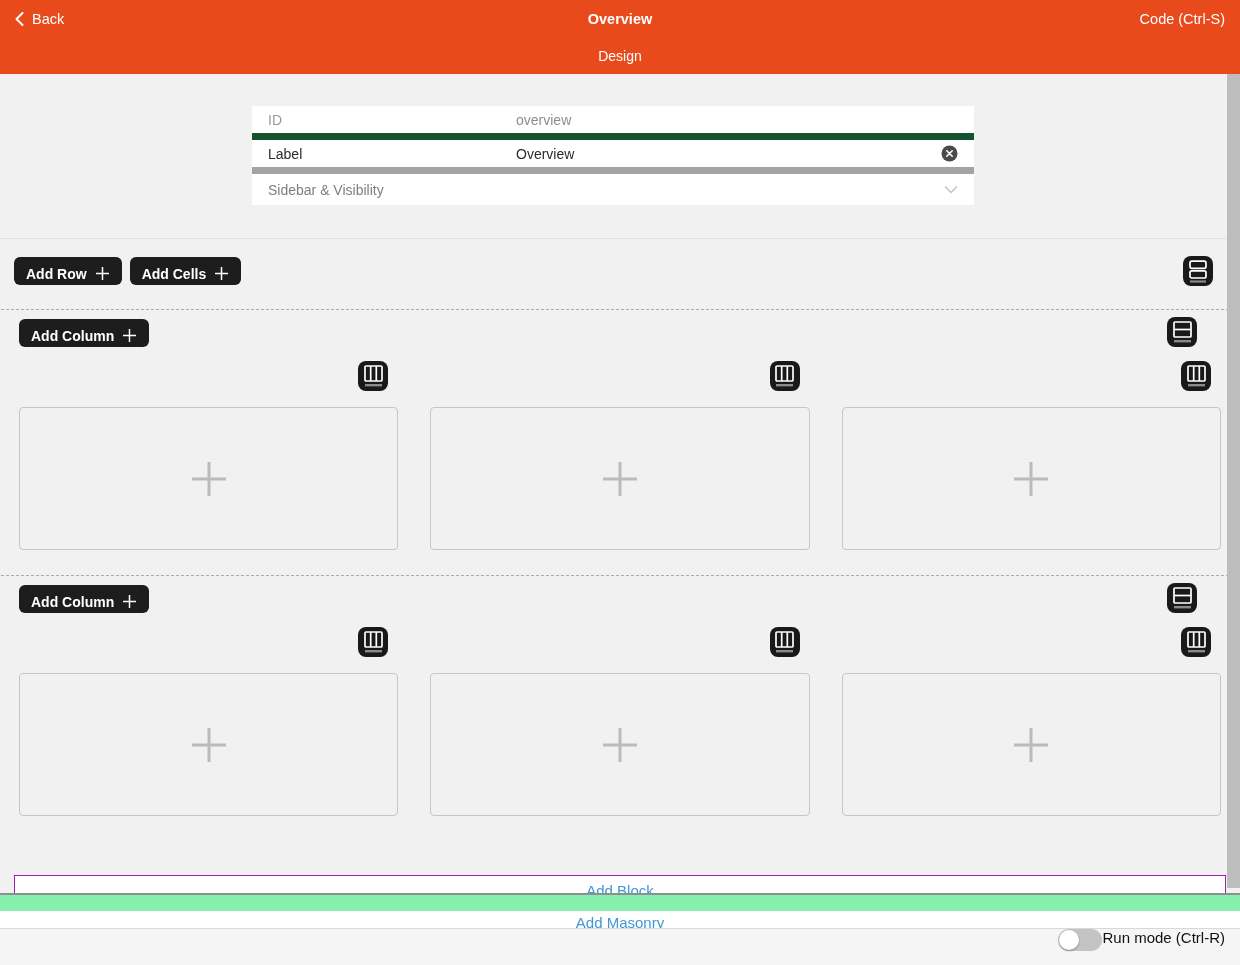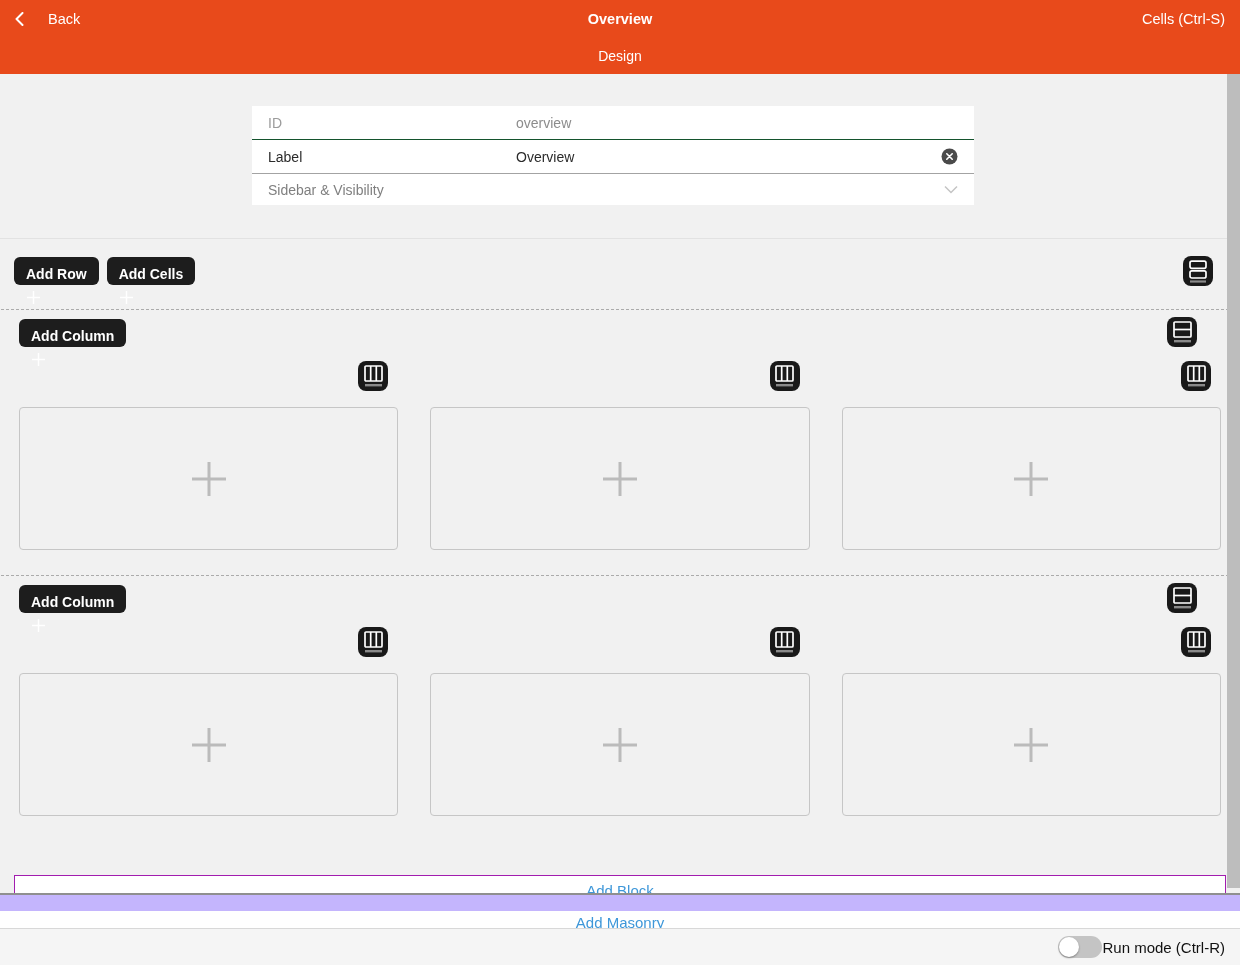--- a/index.html
+++ b/index.html
@@ -15,21 +15,21 @@
   .appbar {
     height: 38px;
     background: #E84A1B;
     color: #fff;
     display: flex;
     align-items: center;
     padding: 0 15px;
     position: relative;
   }
   .back-btn {
-    display: flex; align-items: center; gap: 24px;
+    display: flex; align-items: center; gap: 8px;
     font-size: 14.5px; cursor: pointer;
   }
   .app-title {
     position: absolute; left: 50%; transform: translateX(-50%);
     font-weight: bold; font-size: 14.5px;
   }
   .save-btn { margin-left: auto; font-size: 14.5px; cursor: pointer; }
 
   
   .tabbar { height: 36px; display: flex; }
@@ -49,40 +49,40 @@
 
   
   .form-card {
     width: 722px; margin-left: 252px; margin-top: 32px;
     background: #ffffff;
   }
   .form-row {
     display: flex; align-items: center;
     height: 34px; padding: 0 16px; font-size: 14px;
   }
-  .form-row-id { border-bottom: 1px solid #14532d; color: #9B9B9B; }
+  .form-row-id { border-bottom: 7px solid #14532d; color: #9B9B9B; }
   .form-row-id .form-value { color: #8C8C8C; }
-  .form-row-label { border-bottom: 1px solid #a3a3a3; color: #2B2B2B; }
+  .form-row-label { border-bottom: 7px solid #a3a3a3; color: #2B2B2B; }
   .form-row-section { height: 31px; color: #7F7F7F; }
   .form-key { width: 248px; }
   .form-value { flex: 1; }
   .row-trailing { margin-left: auto; display: flex; align-items: center; cursor: pointer; }
 
   .section-divider { height: 1px; background: #E2E2E2; margin-top: 33px; }
 
   
   .toolbar {
     display: flex; align-items: center;
     padding: 17px 14px 23px; gap: 8px;
   }
   .btn-dark {
     background: #1D1D1D; color: #fff;
     font-family: inherit; font-weight: bold; font-size: 14px;
     height: 28px; padding: 9px 12px; border: none; border-radius: 6px;
-    display: inline-flex; align-items: flex-start; gap: 8px; cursor: pointer; flex-direction: column;
+    display: inline-flex; align-items: flex-start; gap: 8px; cursor: pointer;
   }
   .toolbar-right { margin-left: auto; margin-right: 13px; }
 
   .icon-tile {
     width: 30px; height: 30px; background: #191919; border-radius: 8px;
     display: flex; align-items: center; justify-content: center; cursor: pointer;
   }
 
   
   .row-section {
@@ -111,32 +111,32 @@
   .add-block {
     margin: 34px 14px 0;
     height: 31px; background: #ffffff; border: 1px solid #a21caf;
     display: flex; align-items: center; justify-content: center;
     font-size: 15px; color: #3E97D9; cursor: pointer;
   }
 
   
   .bottom-line { height: 2px; background: #8F8F8F; }
   .masonry-strip {
-    height: 33px; background: #c4b5fd; overflow: hidden; padding: 16px 0 0;
+    height: 33px; background: #86efac; overflow: hidden; padding: 16px 0 0;
   }
   .masonry-bar {
     background: #ffffff; height: 40px;
     display: flex; justify-content: center; padding-top: 3px;
     font-size: 15px; color: #3E97D9; cursor: pointer;
   }
 
   
   .statusbar {
     height: 37px; background: #F5F5F5; border-top: 1px solid #D8D8D8;
-    display: flex; align-items: center; justify-content: flex-end;
+    display: flex; justify-content: flex-end;
     padding: 0 15px; 
     font-size: 15px; color: #111111;
   }
   .toggle {
     width: 44px; height: 22px; border-radius: 11px; background: #C4C4C4;
     position: relative; cursor: pointer;
   }
   .toggle-knob {
     position: absolute; left: 1px; top: 1px;
     width: 20px; height: 20px; border-radius: 50%; background: #ffffff;
@@ -149,21 +149,21 @@
 <div class="appbar">
   <div class="back-btn">
     <span style="display:flex;">
       <svg width="9" height="14" viewBox="0 0 9 14">
           <path d="M7.5 1 L1.5 7 L7.5 13" stroke="#ffffff" stroke-width="2" fill="none" stroke-linecap="round" stroke-linejoin="round"></path>
         </svg>
     </span>
     <span>Back</span>
   </div>
   <div class="app-title">Overview</div>
-  <div class="save-btn">Cells (Ctrl-S)</div>
+  <div class="save-btn">Code (Ctrl-S)</div>
 </div>
 
 <div class="tabbar">
   <div class="tab tab-active">Design</div>
 </div>
 
 <div class="scroll-area">
 
   <div class="form-card">
     <div class="form-row form-row-id">

